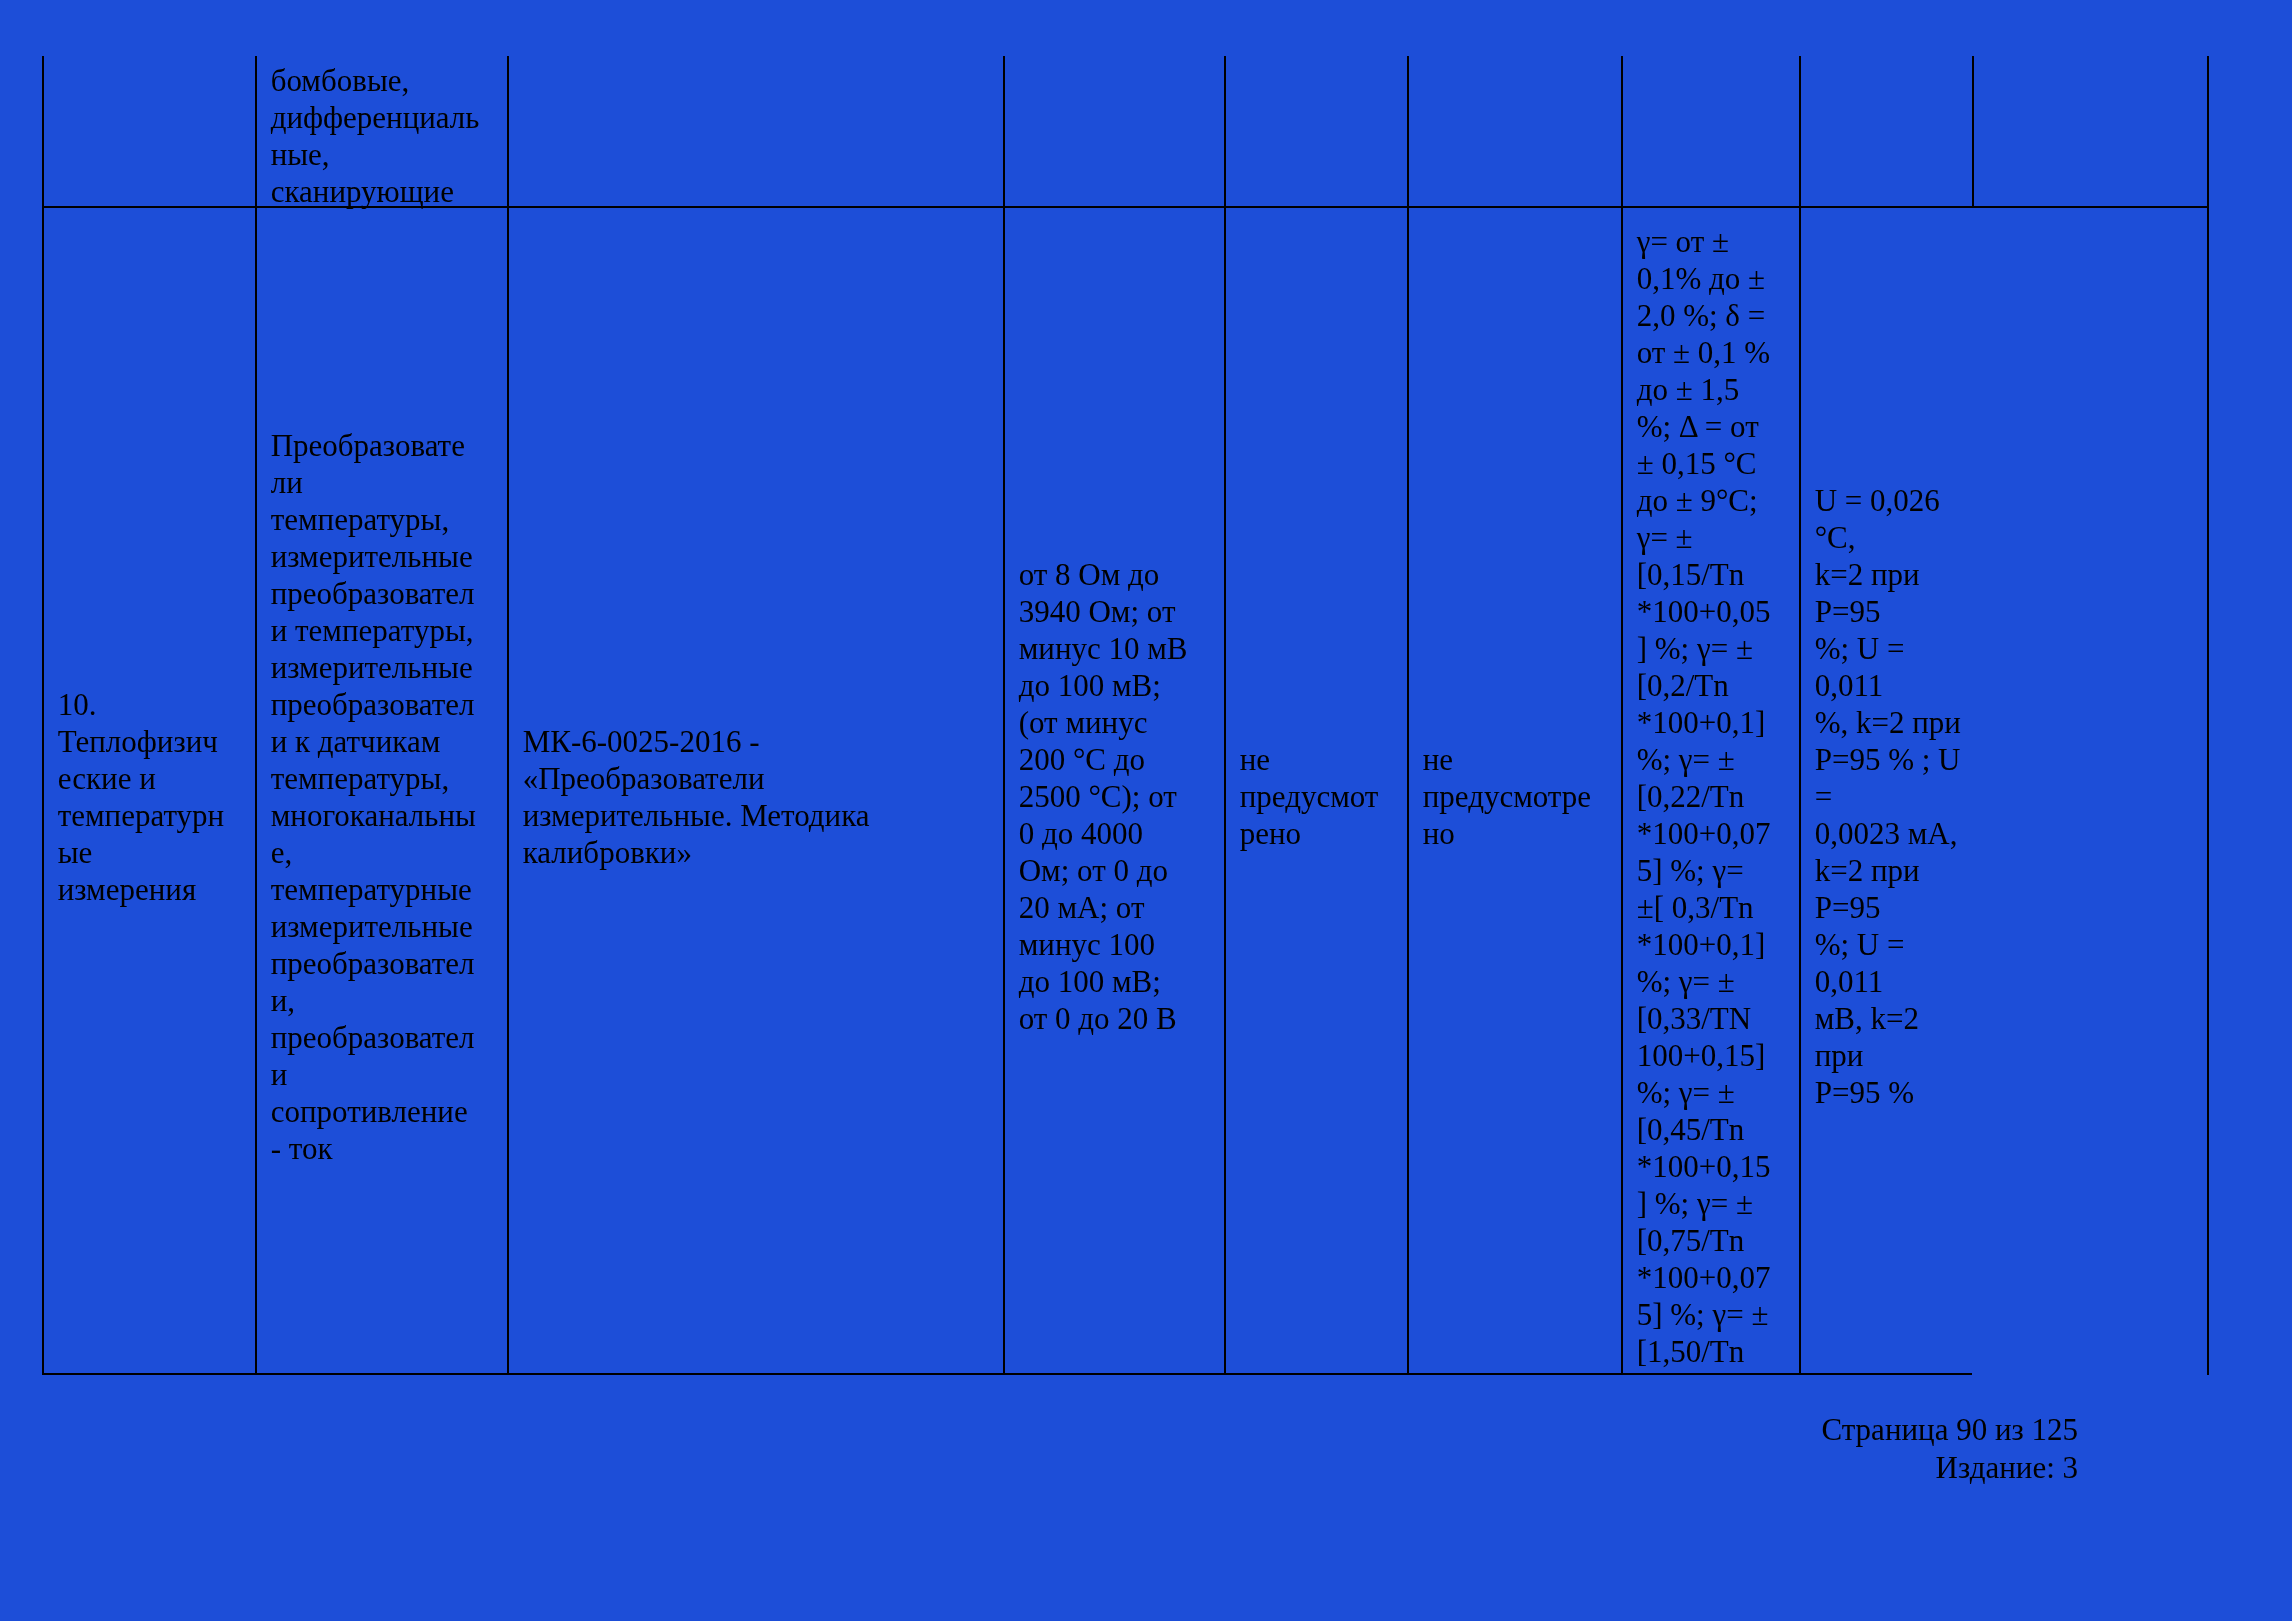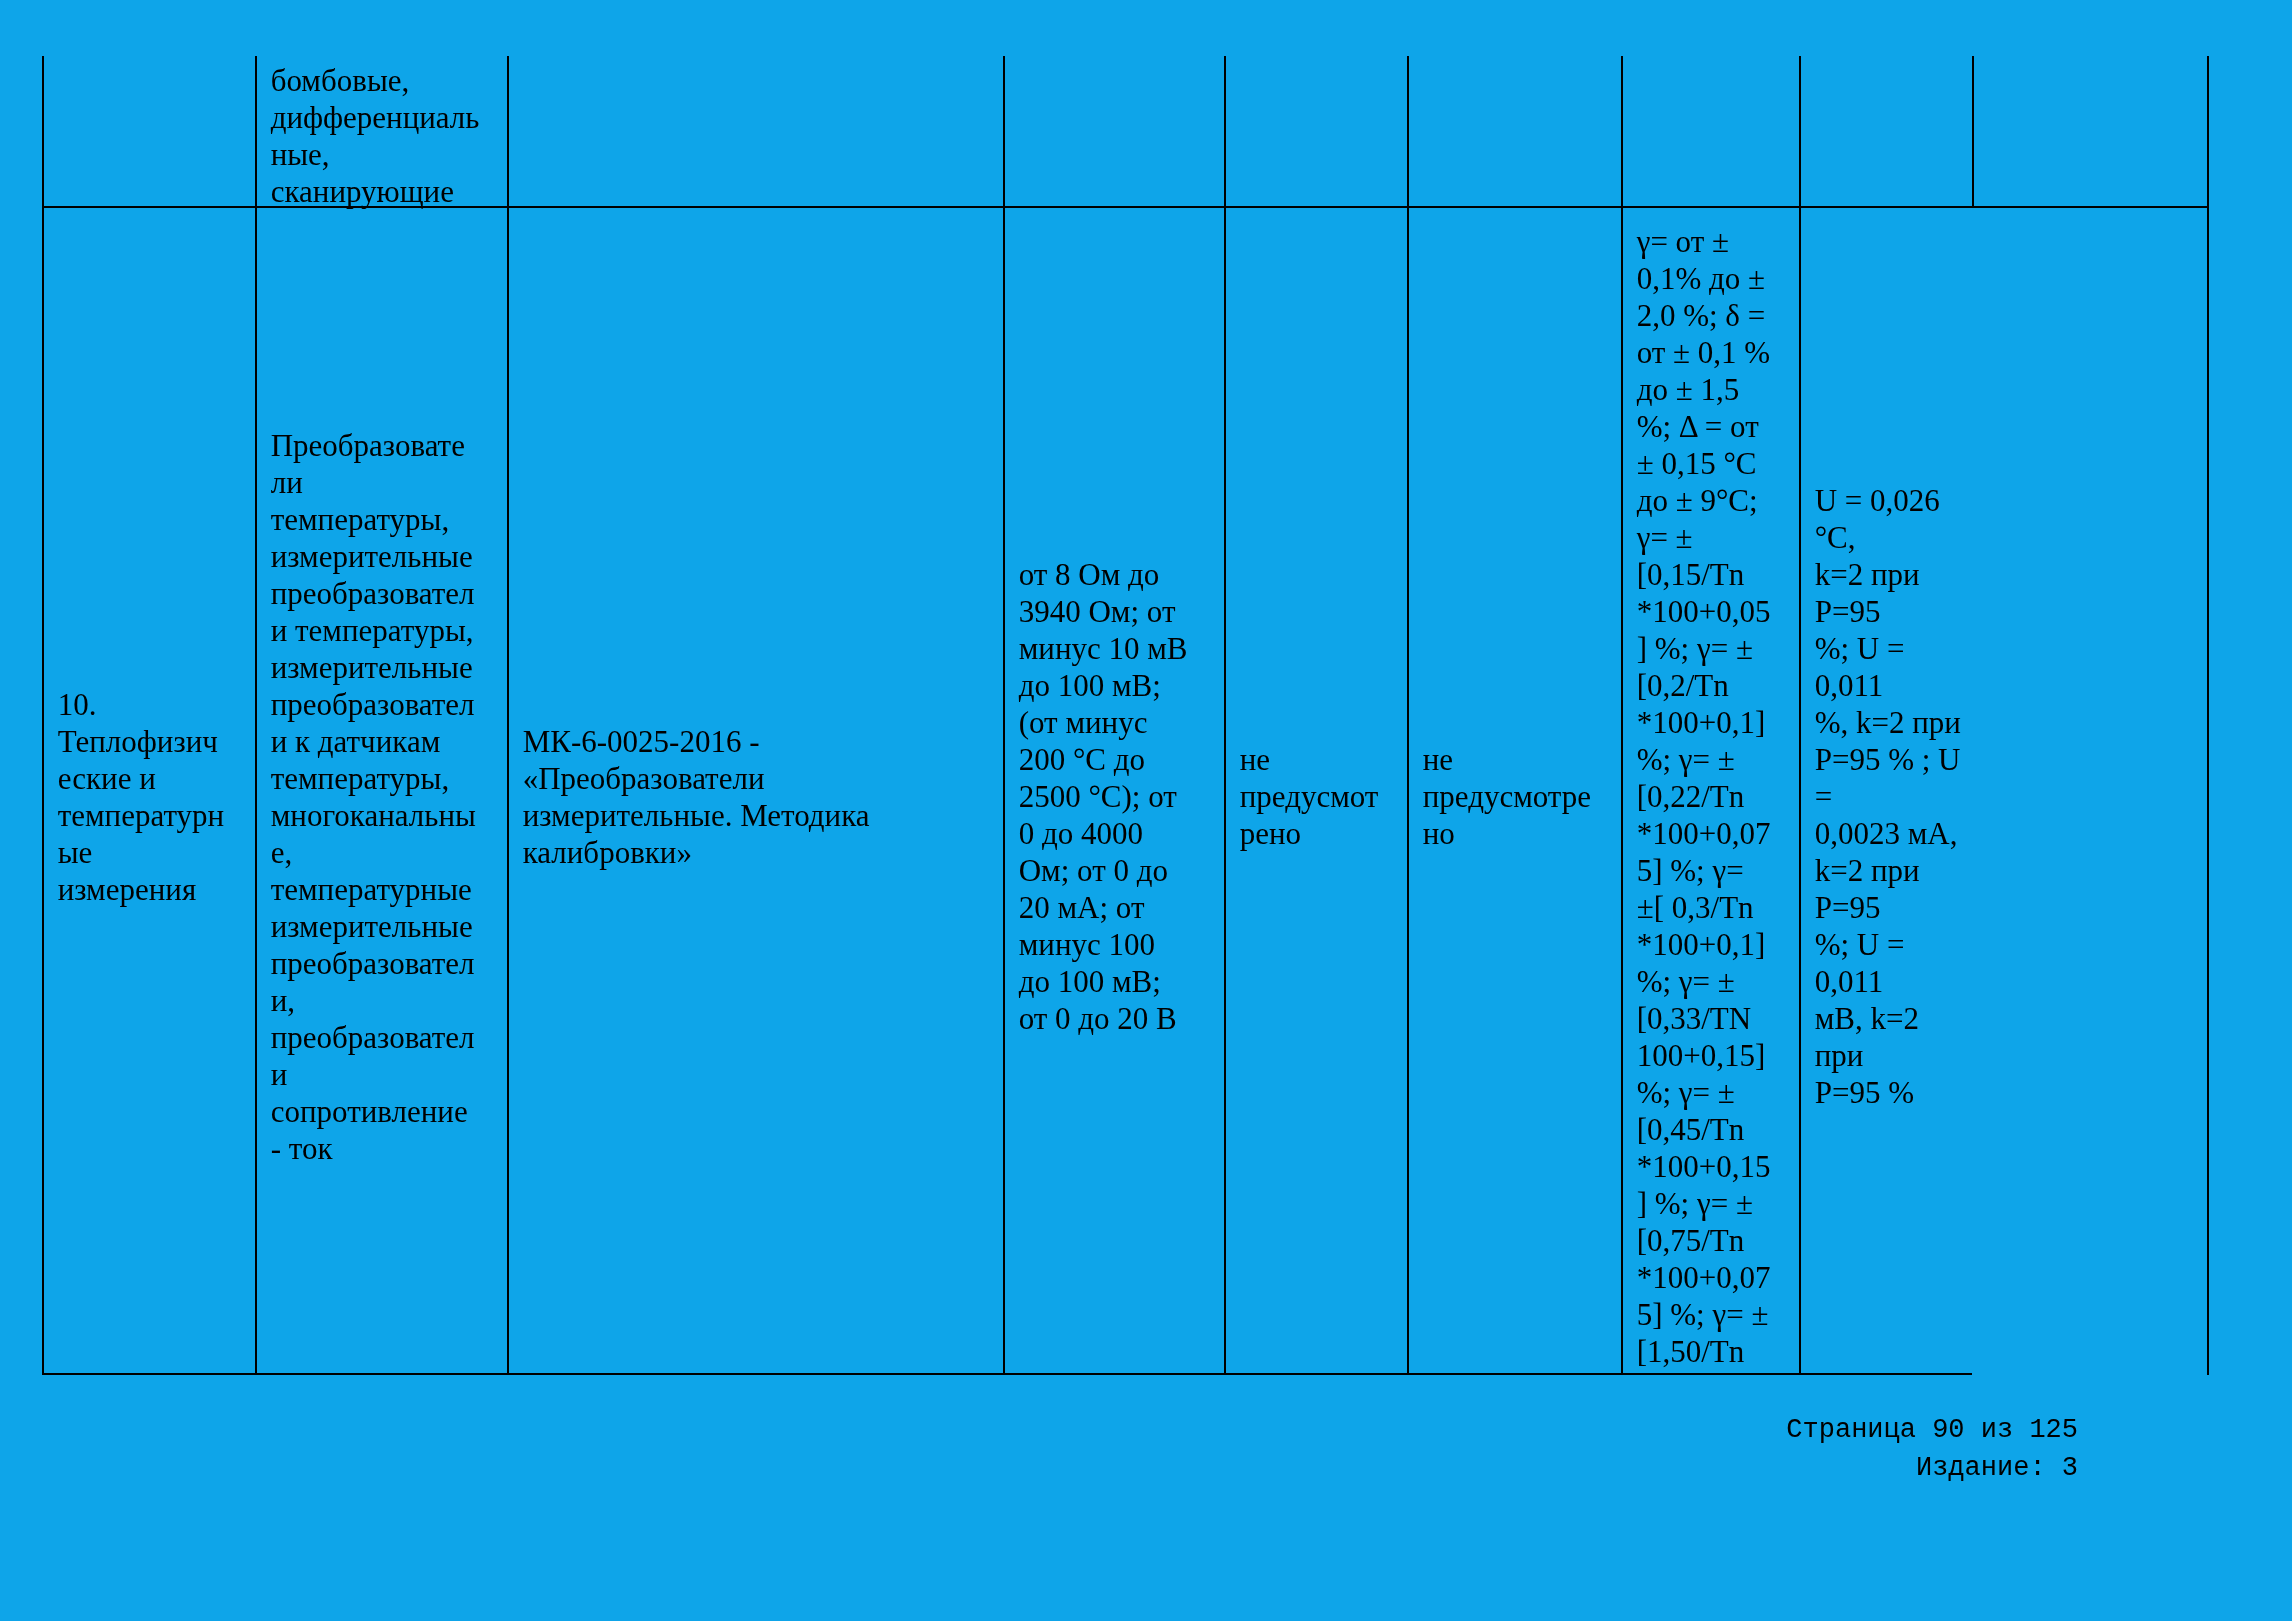--- a/index.html
+++ b/index.html
@@ -4,21 +4,21 @@
 <style>
   html, body {
     margin: 0;
     padding: 0;
     background: #ffffff;
   }
   .page {
     position: relative;
     width: 2293px;
     height: 1621px;
-    background: #0ea5e9;
+    background: #1d4ed8;
     font-family: "Liberation Serif", "DejaVu Serif", serif;
     color: #000000;
     overflow: hidden;
   }
   .doc-table {
     position: absolute;
     left: 42px;
     top: 56px;
     display: grid;
     grid-template-columns: 213px 252px 496px 221px 183px 214px 178px 173px 235px;
@@ -40,23 +40,22 @@
     display: flex;
     align-items: center;
     padding-top: 12px;
   }
   .footer {
     position: absolute;
     top: 1411px;
     left: 1176px;
     width: 902px;
     text-align: right;
-    font-size: 27px;
+    font-size: 31px;
     line-height: 38px;
-    font-family: Liberation Mono, monospace;
   }
   .footer div { white-space: pre-line; }
 </style>
 </head>
 <body>
 
 <div class="page">
 
   <div class="doc-table">
 

